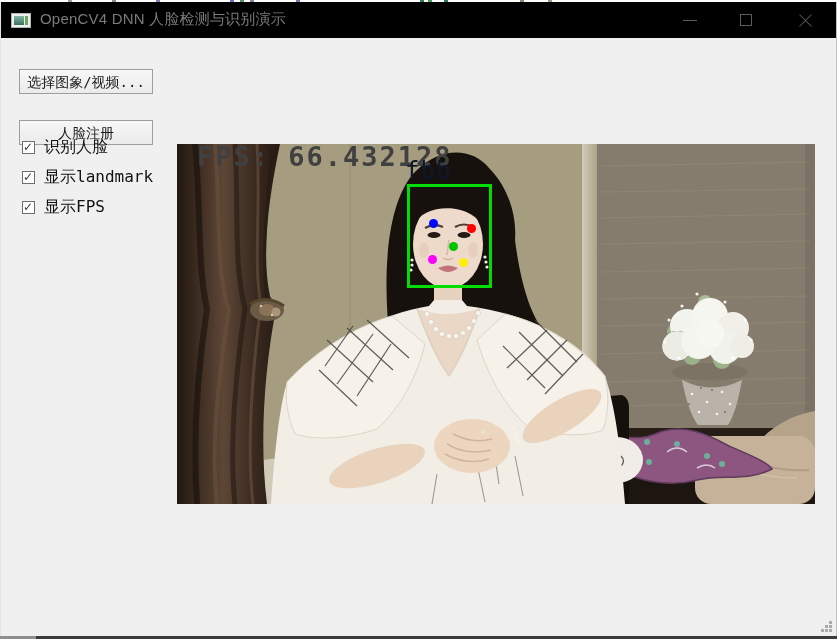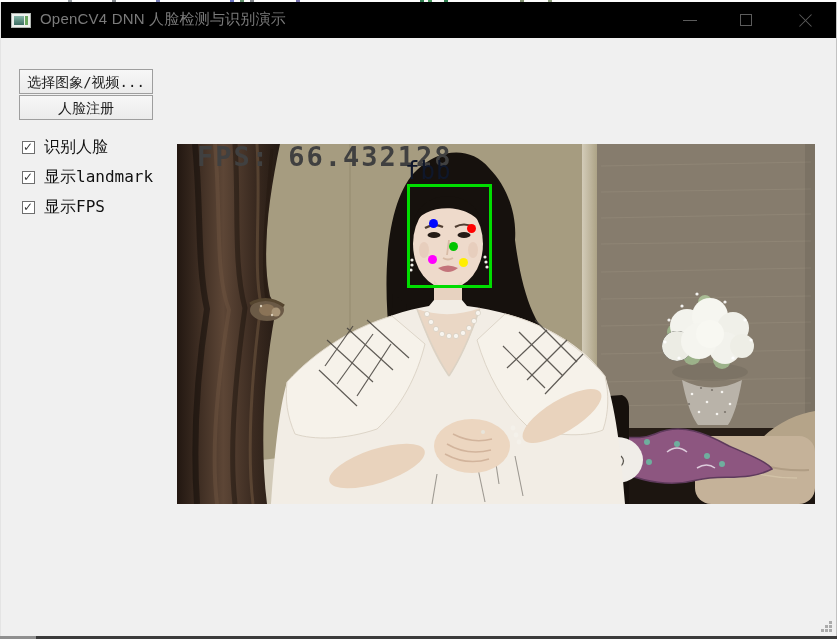--- a/index.html
+++ b/index.html
@@ -45,21 +45,21 @@
   .panel { position:absolute; left:0; top:38px; width:177px; height:560px;
     font-family:"DejaVu Sans Mono", monospace;margin-top:8px; }
   .btn {
     position:absolute; left:19px; width:134px; height:25px;
     background:linear-gradient(#f7f7f7, #ebebeb);
     border:1px solid #9e9e9e;
     font-family:"DejaVu Sans Mono", monospace;
     font-size:14px; color:#1c1c1c; text-align:center; line-height:22px;
     cursor:default;
   }
-  .btn1 { top:23px; } .btn2 { top:49px; }
+  .btn1 { top:23px; } .btn2 { top:74px; }
   .cbrow { position:absolute; left:22px; height:16px; display:flex; align-items:center; cursor:default; }
   .cbrow1 { top:93px; } .cbrow2 { top:123px; } .cbrow3 { top:153px; }
   .cb { position:relative; width:13px; height:13px; background:#fff; border:1px solid #6e6e6e; flex:none; }
   .cb .mark { position:absolute; left:0px; top:-2px; font-size:12px; font-weight:bold; color:#3a3a3a;
     font-family:"DejaVu Sans", sans-serif; }
   .cblabel { margin-left:9px; font-size:16px; color:#111; white-space:nowrap; }
 
   
   .video {
     position:absolute; left:177px; top:144px; width:638px; height:360px;

